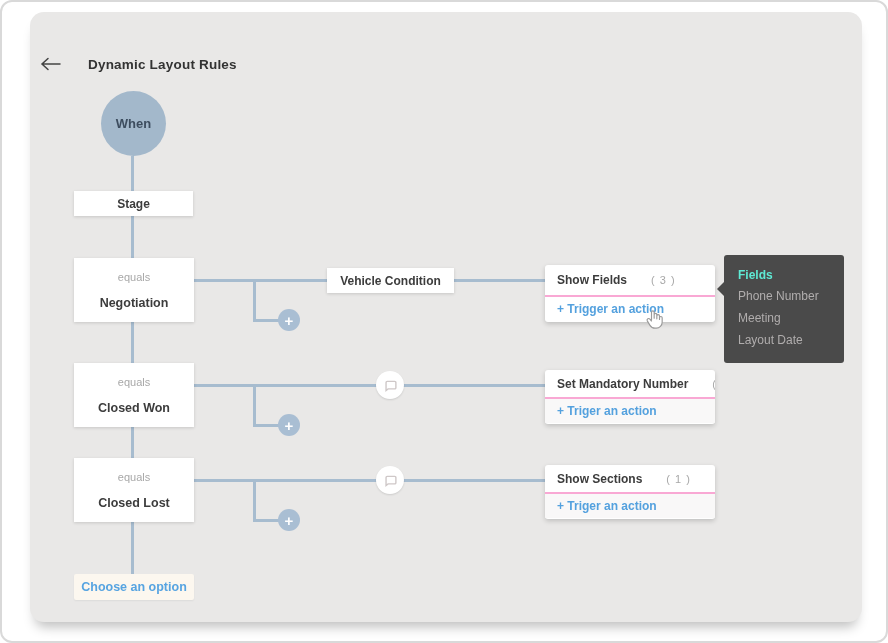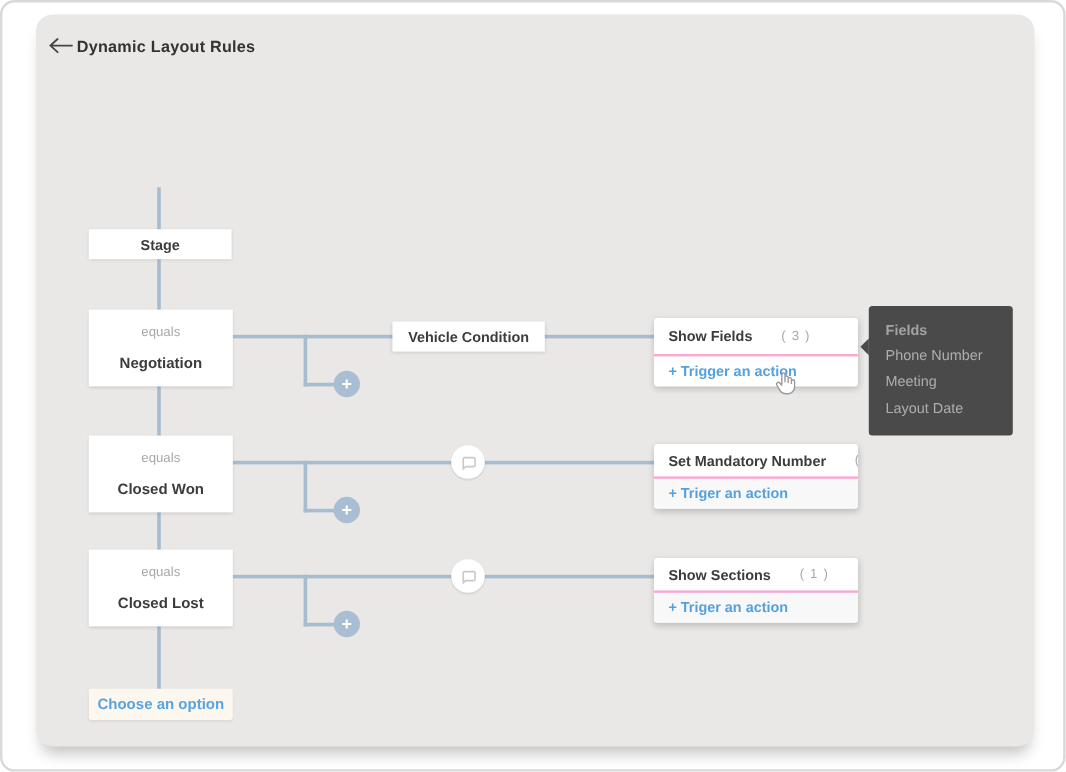--- a/index.html
+++ b/index.html
@@ -4,21 +4,21 @@
 <style>
   * { margin:0; padding:0; box-sizing:border-box; }
   html,body { width:888px; height:643px; background:#fff; font-family:"Liberation Sans", sans-serif; }
   .frame { position:absolute; inset:0; width:888px; height:643px; background:#fff;
            border:2px solid #d9d9d9; border-radius:12px; overflow:hidden; }
   .canvas { position:absolute; left:28px; top:10px; width:832px; height:610px;
             background:#e9e8e7; border-radius:14px;
             box-shadow:0 10px 12px -5px rgba(0,0,0,0.25); }
 
   
-  .header { position:absolute; left:10px; top:18px; display:flex; align-items:center; gap:0; }
+  .header { position:absolute; left:10px; top:44px; display:flex; align-items:center; gap:24px; }
   .back-btn { width:24px; height:16px; cursor:pointer; display:flex; align-items:center; }
   .page-title { font-size:13.5px; font-weight:bold; color:#333; letter-spacing:.2px; }
 
   
   .vline,.hline,.stub { position:absolute; background:#a7bccf; }
   .vline { width:3px; }
   .hline,.stub { height:3px; }
 
   
   .when-circle { position:absolute; left:71px; top:79px; width:65px; height:65px; border-radius:50%;
@@ -55,21 +55,21 @@
   .action-link-row { border-top:2px solid #f9a8d4; display:flex; align-items:center; padding:0 12px; }
   .action-link { font-size:12px; font-weight:bold; color:#54a1de; cursor:pointer; white-space:nowrap; }
   .link-muted { background:#f9f8f8; }
 
   
   .tooltip { position:absolute; left:694px; top:243px; width:120px; background:#4a4a4a;
              border-radius:3px; padding:10px 14px 12px 14px; }
   .tooltip-arrow { position:absolute; left:-7px; top:27px; width:0; height:0;
                    border-top:7px solid transparent; border-bottom:7px solid transparent;
                    border-right:7px solid #4a4a4a; }
-  .tooltip-title { font-size:12px; font-weight:bold; color:#a3a3a3; line-height:20px; }
+  .tooltip-title { font-size:12px; font-weight:bold; color:#5eead4; line-height:20px; }
   .tooltip-item { font-size:12px; color:#b0adad; line-height:22px; }
 
   
   .choose-box { position:absolute; left:44px; top:562px; width:120px; height:26px;
                 background:#fcf7ef; border-radius:2px; box-shadow:0 1px 2px rgba(0,0,0,0.06);
                 display:flex; align-items:center; justify-content:center;
                 font-size:12.5px; font-weight:bold; color:#57a4e1; cursor:pointer; }
 
   
   .cursor { position:absolute; left:614px; top:296px; }
@@ -93,20 +93,23 @@
     <div class="hline" style="left:164px; top:267px; width:351px;"></div>
     <div class="hline" style="left:164px; top:372px; width:351px;"></div>
     <div class="hline" style="left:164px; top:467px; width:351px;"></div>
     <div class="vline" style="left:223px; top:267px; height:43px;"></div>
     <div class="vline" style="left:223px; top:372px; height:43px;"></div>
     <div class="vline" style="left:223px; top:467px; height:43px;"></div>
     <div class="stub" style="left:223px; top:307px; width:29px;"></div>
     <div class="stub" style="left:223px; top:412px; width:29px;"></div>
     <div class="stub" style="left:223px; top:507px; width:29px;"></div>
 
+    <div class="when-circle">
+      <span>When</span>
+    </div>
 
     <div class="wbox stage-box">
       <span>Stage</span>
     </div>
 
     <div class="wbox cond-box" style="top:246px;">
       <span class="cond-op">equals</span>
       <span class="cond-val">Negotiation</span>
     </div>
     <div class="wbox cond-box" style="top:351px;">

